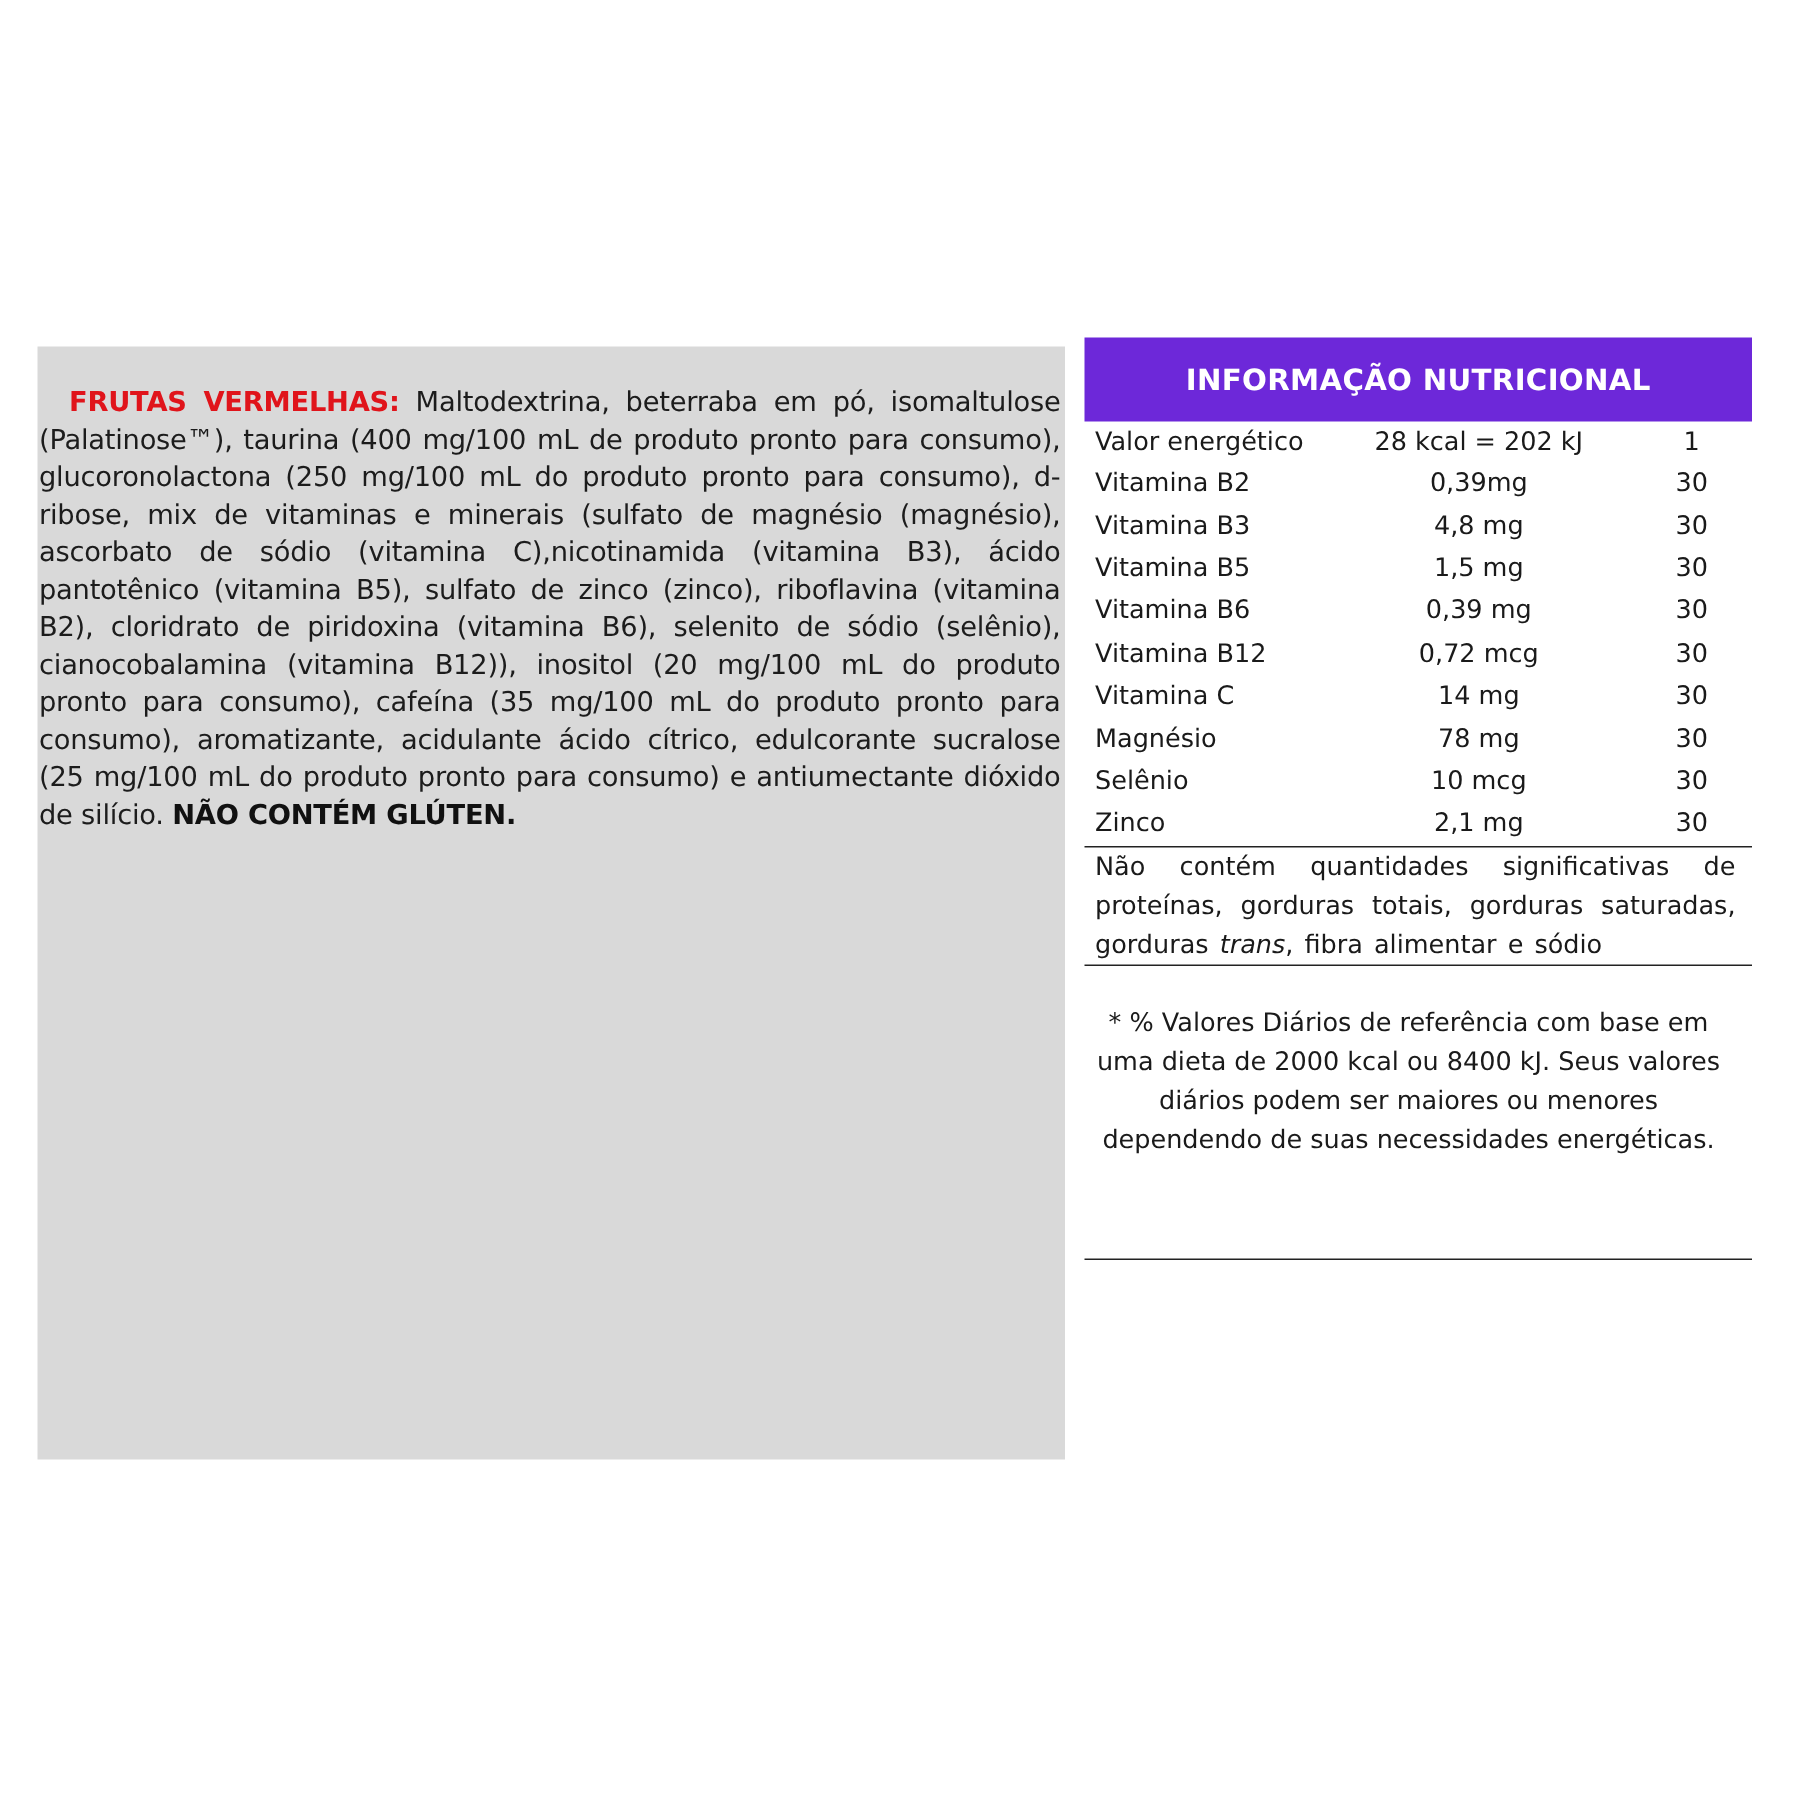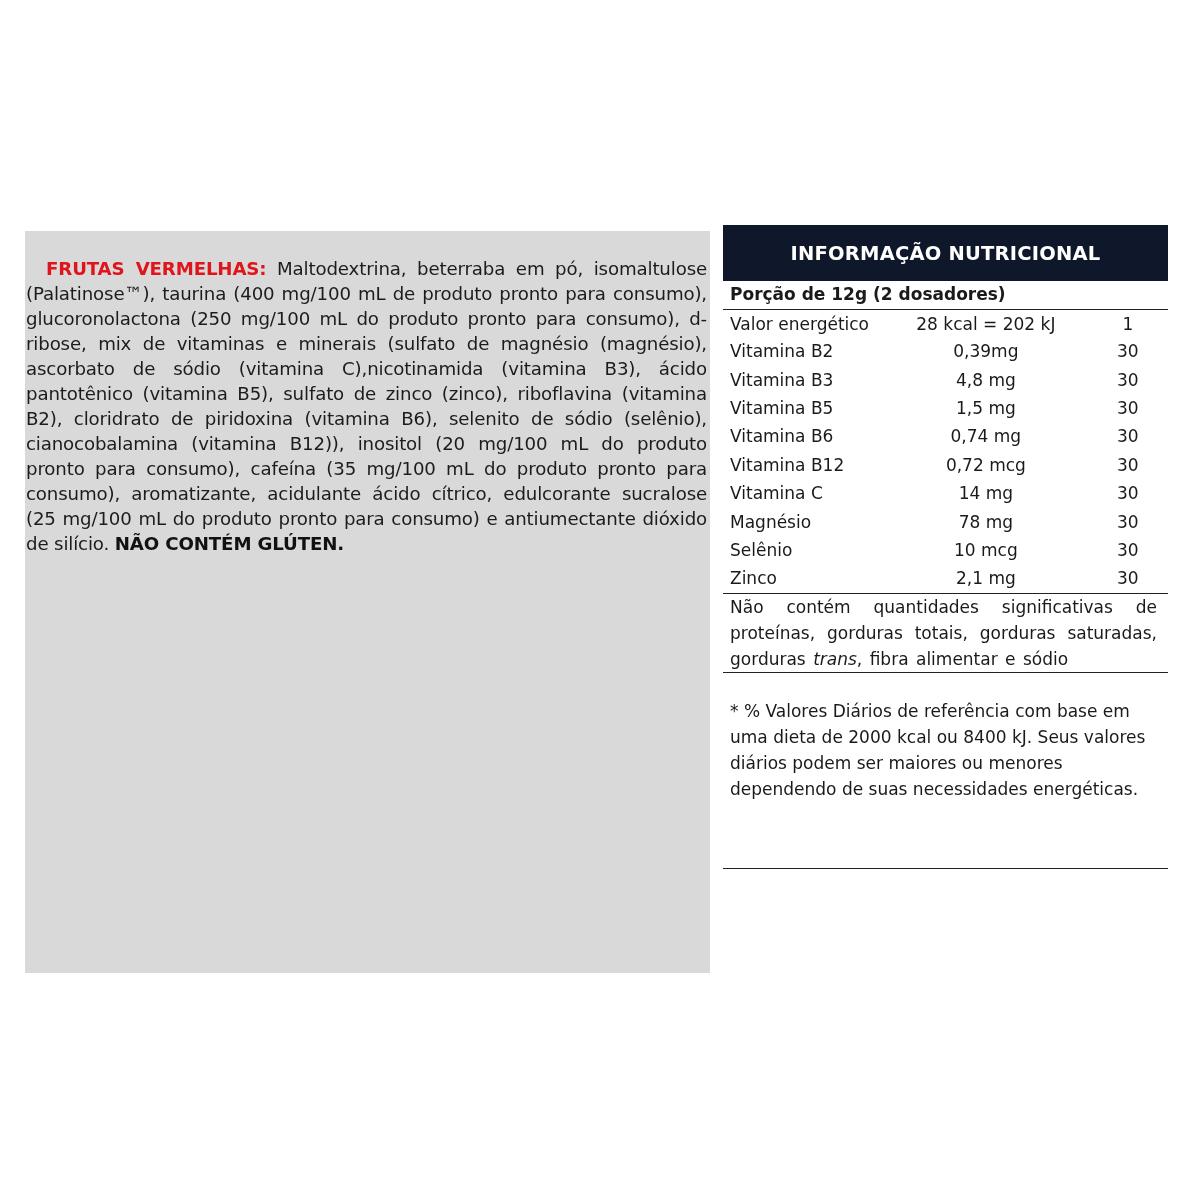--- a/index.html
+++ b/index.html
@@ -44,21 +44,21 @@
       margin-top: 26px;
     }
 
     .nutrition {
       position: absolute;
       left: 723px;
       top: 225px;
       width: 445px;
     }
     .nutrition-header {
-      background: #0f172a;
+      background: #6d28d9;
       color: #fff;
       height: 56px;
       display: flex;
       align-items: center;
       justify-content: center;
       font-weight: bold;
       font-size: 19.5px;
       letter-spacing: 0.2px;
     }
     .portion {
@@ -101,32 +101,32 @@
       padding: 0 11px 0 7px;
       border-bottom: 1.5px solid #222;
       word-spacing: 2px;
     }
     .footnote {
       font-size: 17px;
       line-height: 26px;
       padding: 25px 20px 0 7px;
       height: 170px;
       border-bottom: 1.5px solid #222;
+      text-align: center;
     }
   </style>
 </head>
 <body>
 
 <div class="ingredients-panel">
   <p class="ingredients-text"><span class="flavor-label">FRUTAS VERMELHAS:</span><span> Maltodextrina, beterraba em pó, isomaltulose (Palatinose™), taurina (400 mg/100 mL de produto pronto para consumo), glucoronolactona (250 mg/100 mL do produto pronto para consumo), d-ribose, mix de vitaminas e minerais (sulfato de magnésio (magnésio), ascorbato de sódio (vitamina C),nicotinamida (vitamina B3), ácido pantotênico (vitamina B5), sulfato de zinco (zinco), riboflavina (vitamina B2), cloridrato de piridoxina (vitamina B6), selenito de sódio (selênio), cianocobalamina (vitamina B12)), inositol (20 mg/100 mL do produto pronto para consumo), cafeína (35 mg/100 mL do produto pronto para consumo), aromatizante, acidulante ácido cítrico, edulcorante sucralose (25 mg/100 mL do produto pronto para consumo) e antiumectante dióxido de silício. </span><span class="gluten-note">NÃO CONTÉM GLÚTEN.</span></p>
 </div>
 
 <div class="nutrition">
   <div class="nutrition-header">INFORMAÇÃO NUTRICIONAL</div>
-  <div class="portion">Porção de 12g (2 dosadores)</div>
   <div class="rows rows-end" id="nutrient-rows">
       <div class="nrow">
         <div class="c1">Valor energético</div>
         <div class="c2">28 kcal = 202 kJ</div>
         <div class="c3">1</div>
       </div>
       <div class="nrow">
         <div class="c1">Vitamina B2</div>
         <div class="c2">0,39mg</div>
         <div class="c3">30</div>
@@ -136,21 +136,21 @@
         <div class="c2">4,8 mg</div>
         <div class="c3">30</div>
       </div>
       <div class="nrow">
         <div class="c1">Vitamina B5</div>
         <div class="c2">1,5 mg</div>
         <div class="c3">30</div>
       </div>
       <div class="nrow">
         <div class="c1">Vitamina B6</div>
-        <div class="c2">0,74 mg</div>
+        <div class="c2">0,39 mg</div>
         <div class="c3">30</div>
       </div>
       <div class="nrow">
         <div class="c1">Vitamina B12</div>
         <div class="c2">0,72 mcg</div>
         <div class="c3">30</div>
       </div>
       <div class="nrow">
         <div class="c1">Vitamina C</div>
         <div class="c2">14 mg</div>

